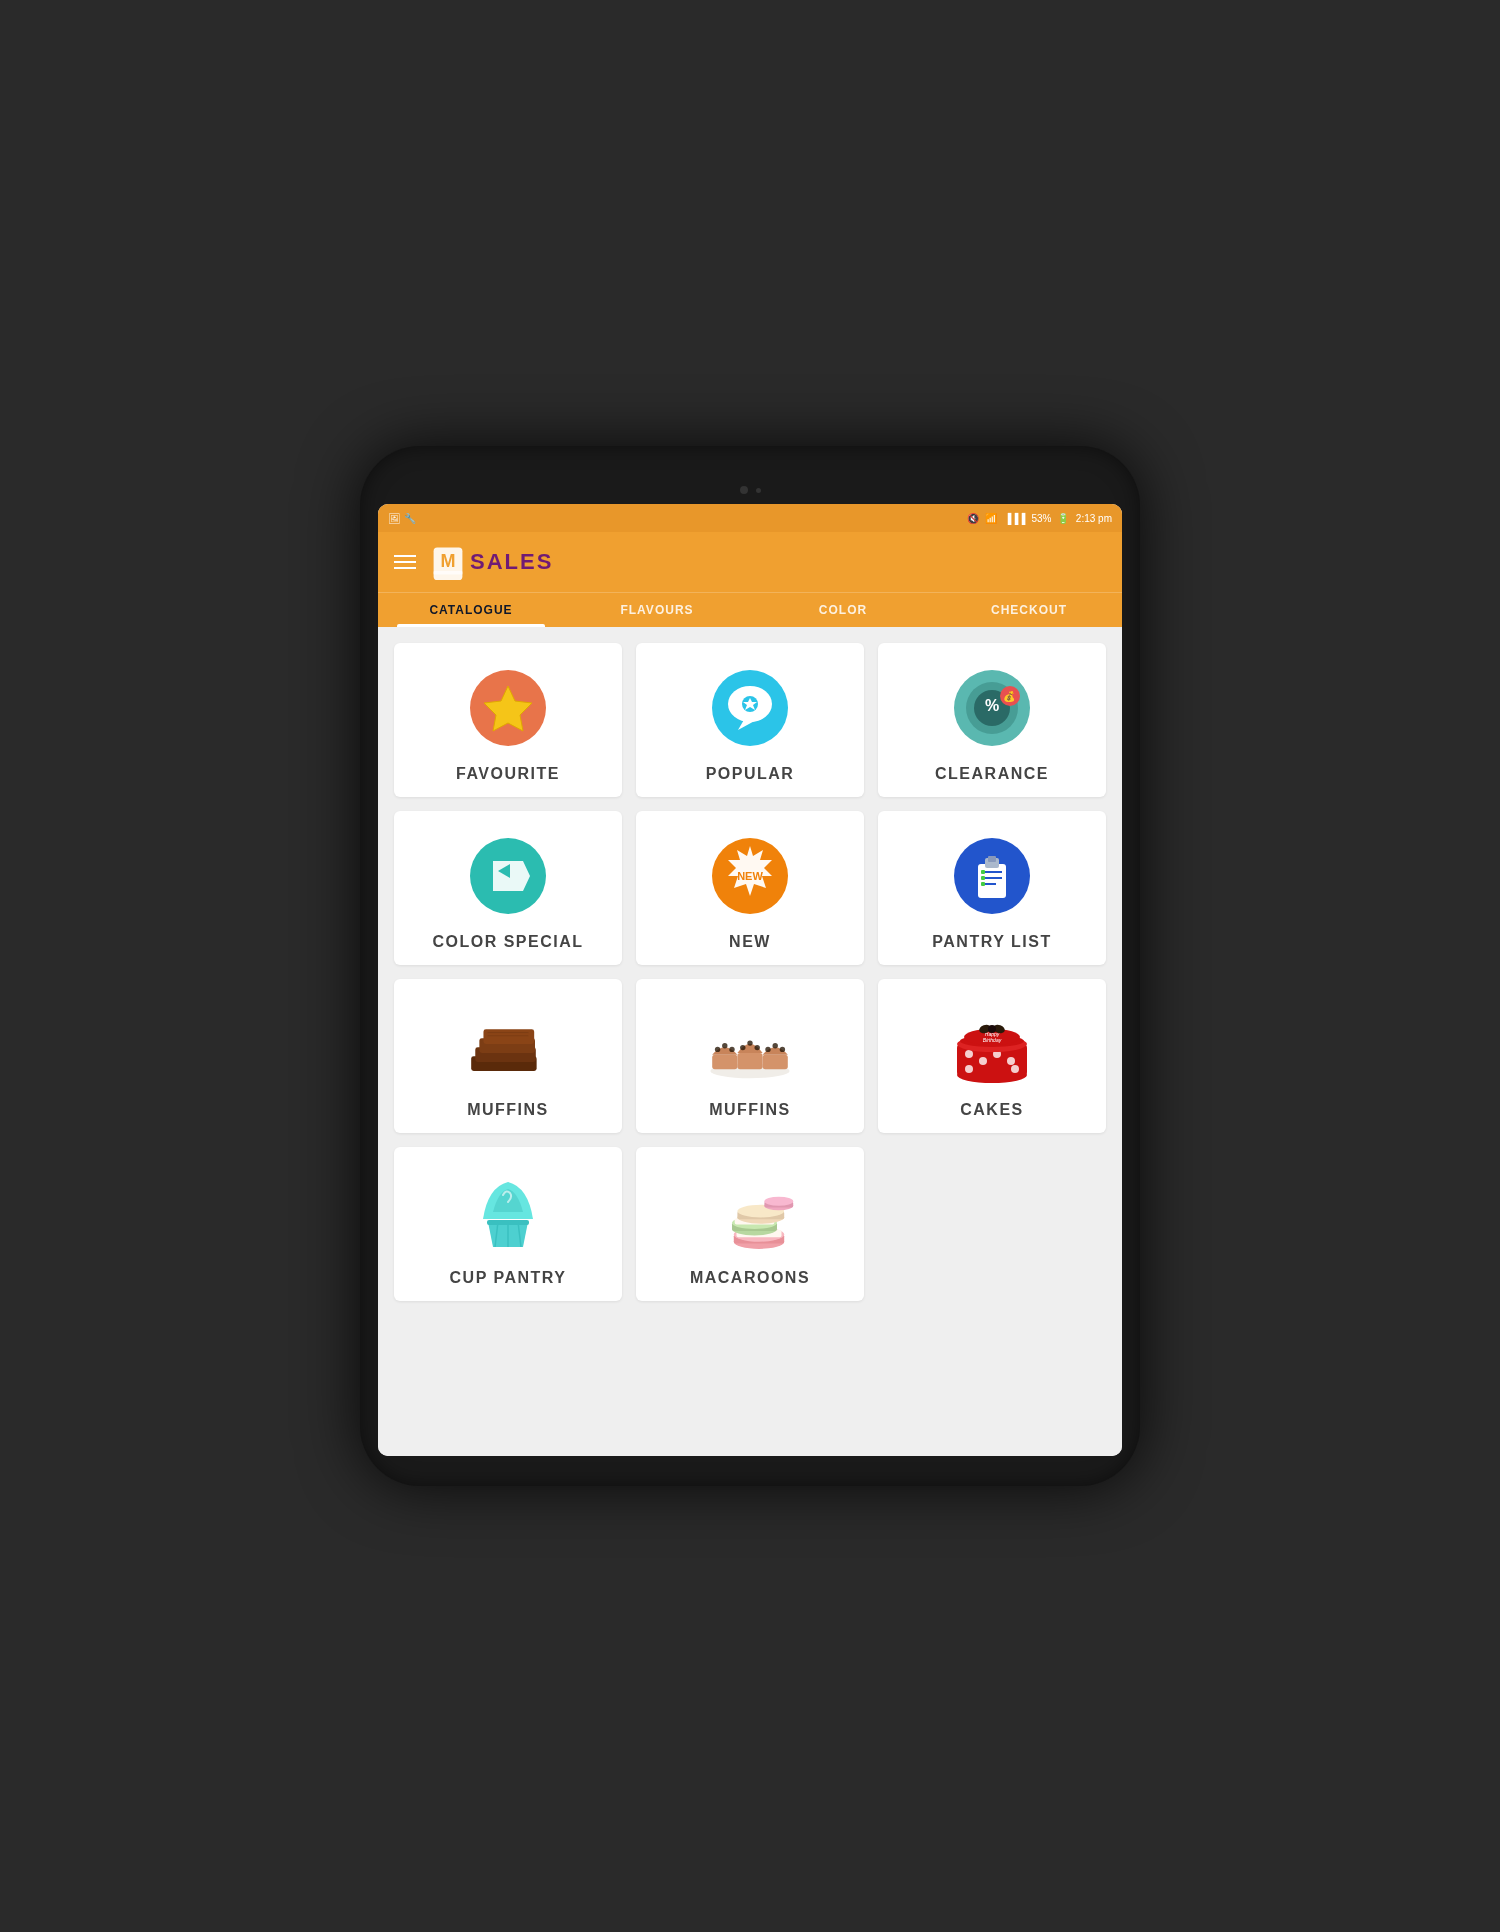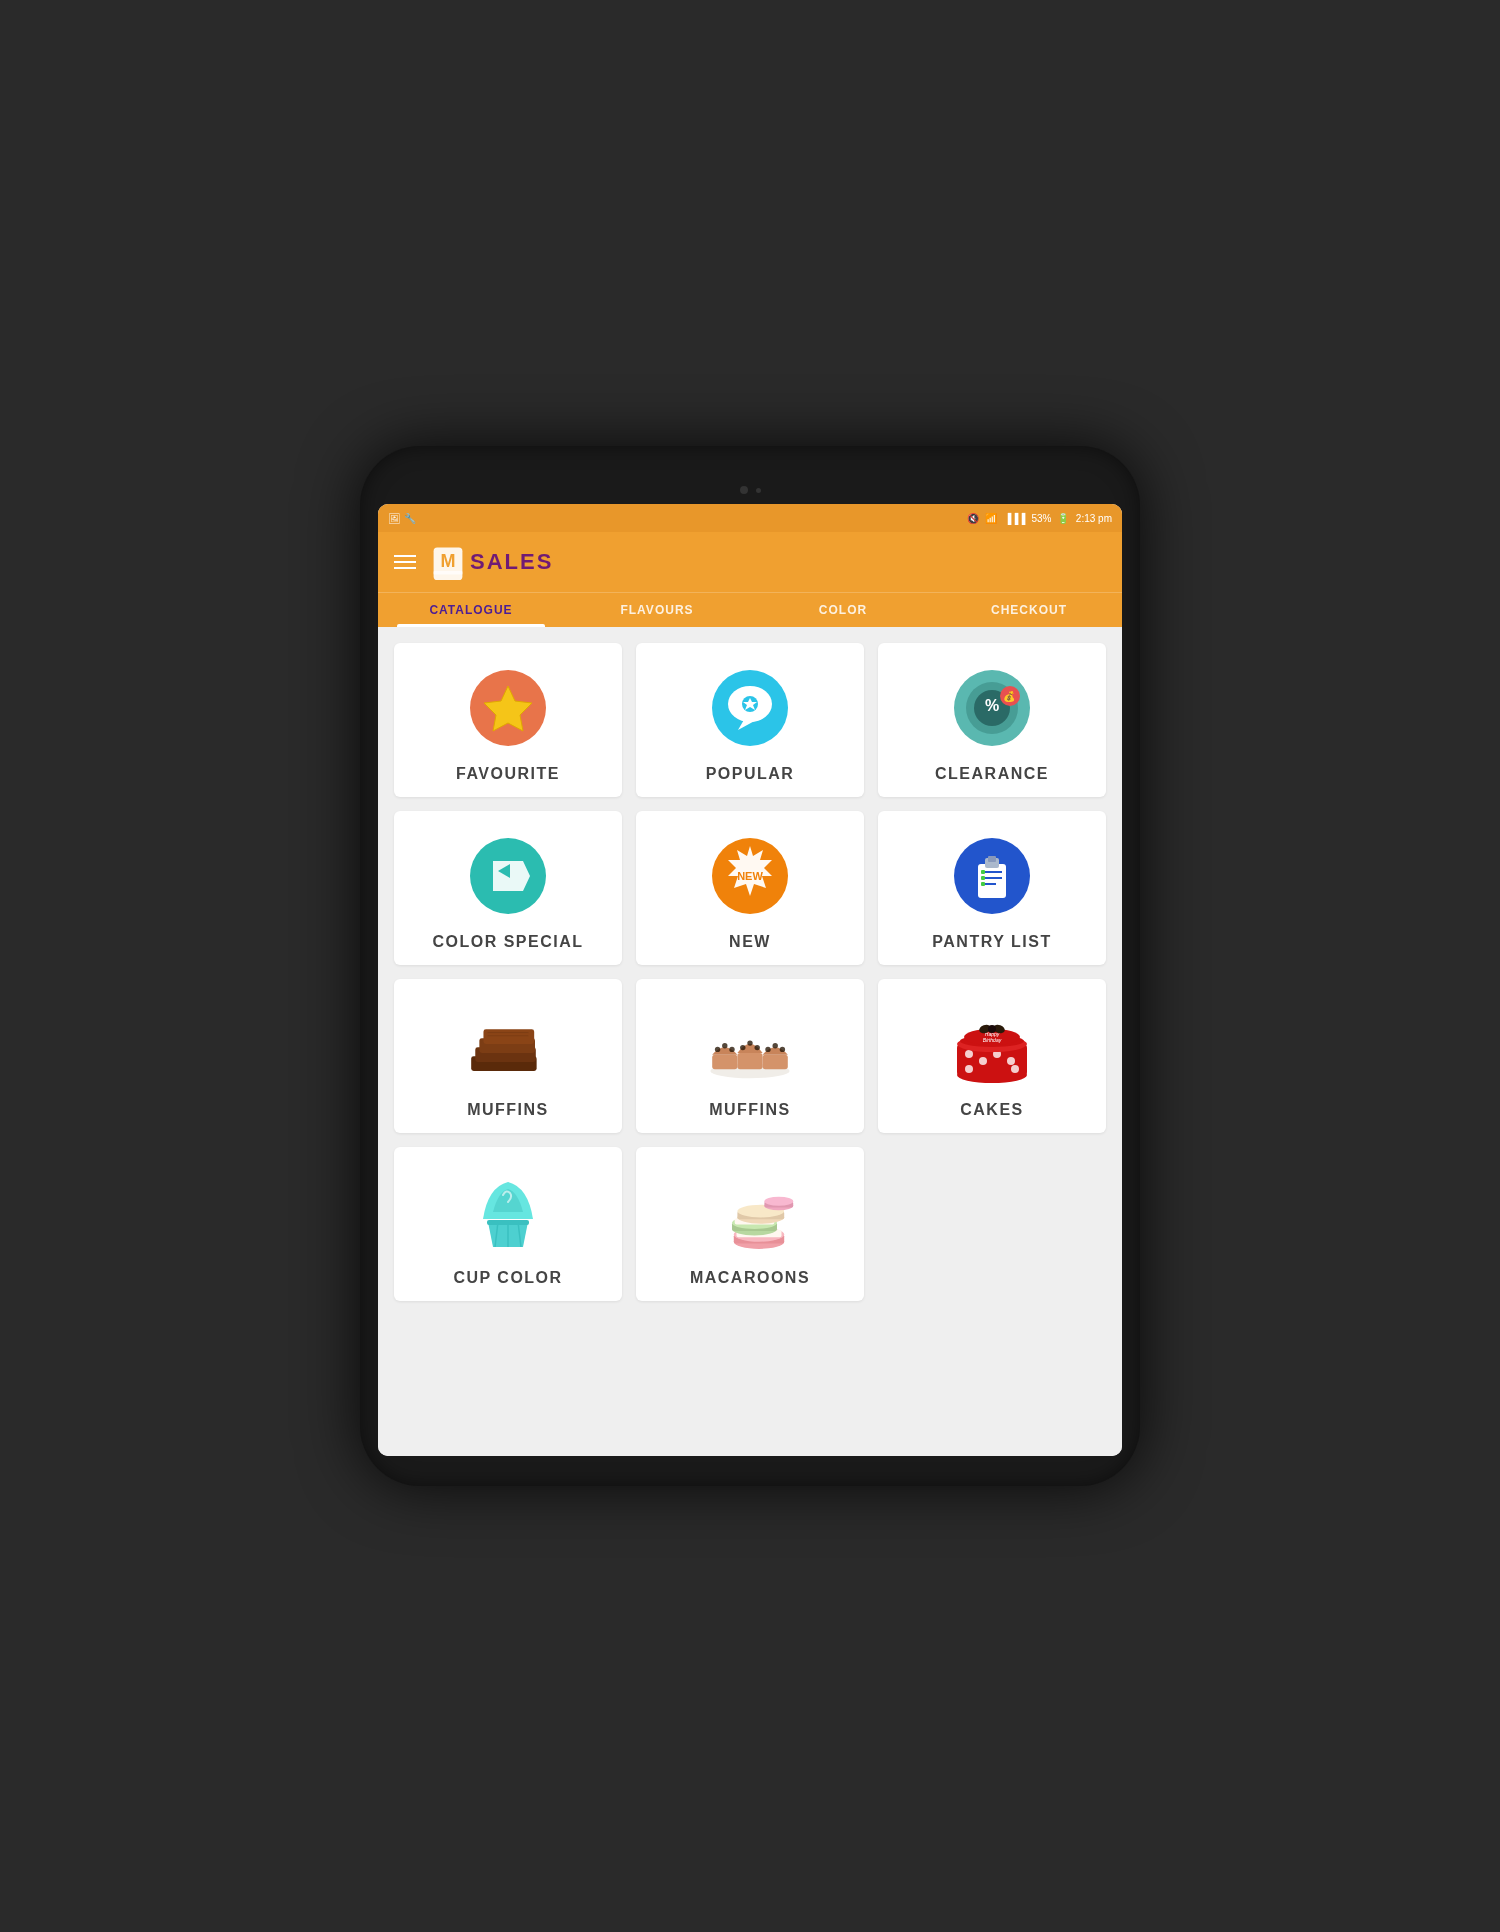--- a/index.html
+++ b/index.html
@@ -140,21 +140,21 @@
       padding: 10px 4px;
       color: rgba(255,255,255,0.85);
       font-size: 12px;
       font-weight: bold;
       letter-spacing: 1px;
       cursor: pointer;
       position: relative;
     }
 
     .nav-tab.active {
-      color: #4c1d95;
+      color: #0f172a;
     }
 
     .nav-tab.active::after {
       content: '';
       position: absolute;
       bottom: 0;
       left: 10%;
       width: 80%;
       height: 3px;
       background: white;
@@ -426,21 +426,21 @@
               <line x1="35" y1="55" x2="32" y2="80" stroke="#3ac0c0" stroke-width="1.5"></line>
               <line x1="45" y1="55" x2="45" y2="80" stroke="#3ac0c0" stroke-width="1.5"></line>
               <line x1="55" y1="55" x2="58" y2="80" stroke="#3ac0c0" stroke-width="1.5"></line>
 
               <path d="M20,52 Q25,20 45,15 Q65,20 70,52Z" fill="#66e6e0"></path>
               <path d="M30,45 Q35,25 45,22 Q55,25 60,45" fill="#55d5d0"></path>
 
               <path d="M40,28 Q43,22 47,26 Q50,30 45,35" stroke="white" stroke-width="2" fill="none" stroke-linecap="round" opacity="0.6"></path>
             </svg>
           </div>
-          <span class="grid-item-label">CUP COLOR</span>
+          <span class="grid-item-label">CUP PANTRY</span>
         </div>
 
         <div class="grid-item">
           <div class="grid-item-icon">
             <svg width="100" height="90" viewBox="0 0 100 90">
 
               <ellipse cx="60" cy="78" rx="28" ry="8" fill="#f0a0a8"></ellipse>
               <rect x="32" y="70" width="56" height="10" rx="2" fill="#e89098"></rect>
               <ellipse cx="60" cy="70" rx="28" ry="8" fill="#f8b8c0"></ellipse>
 

